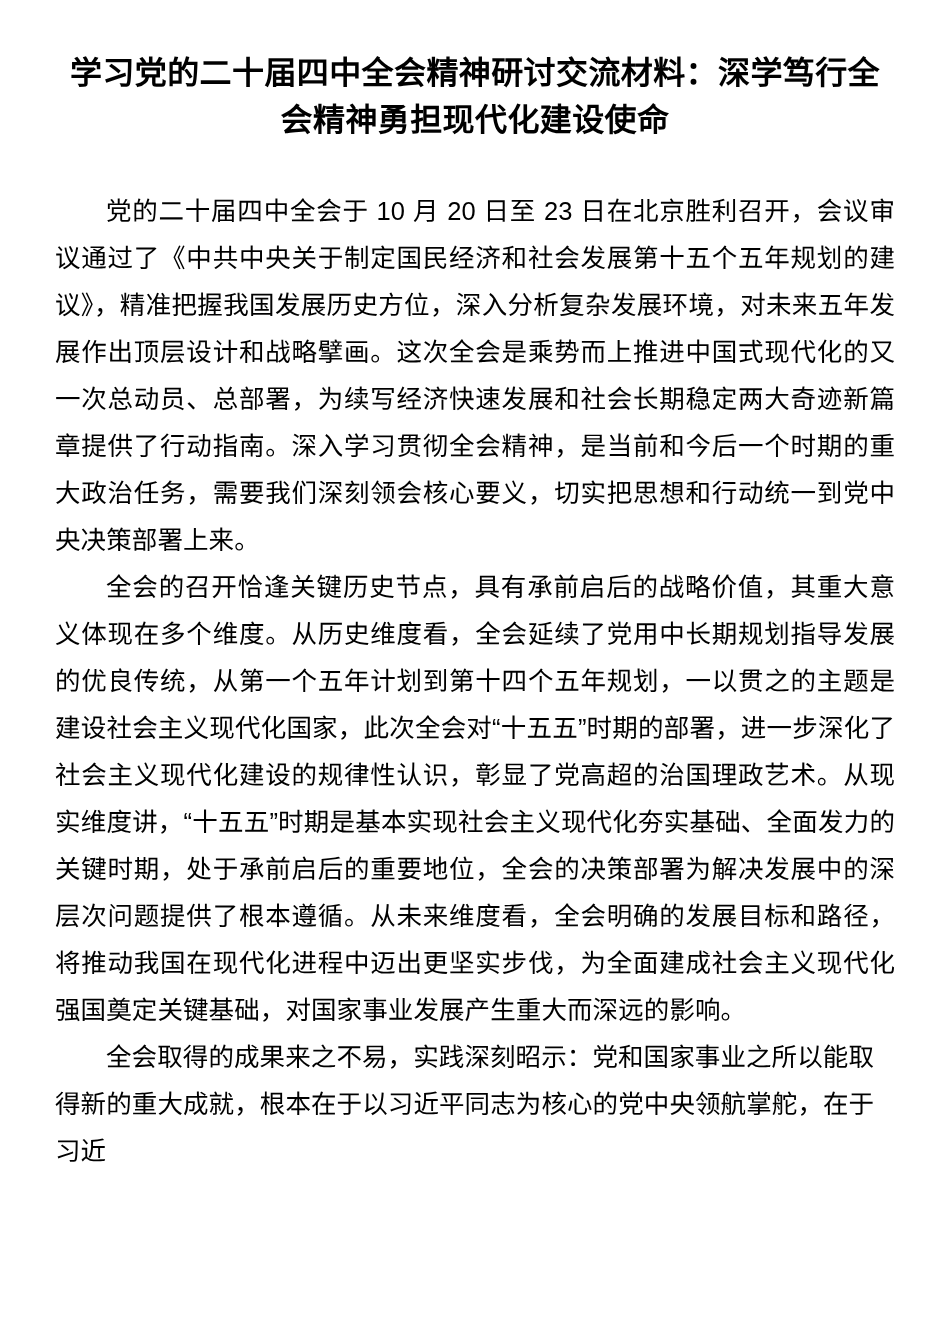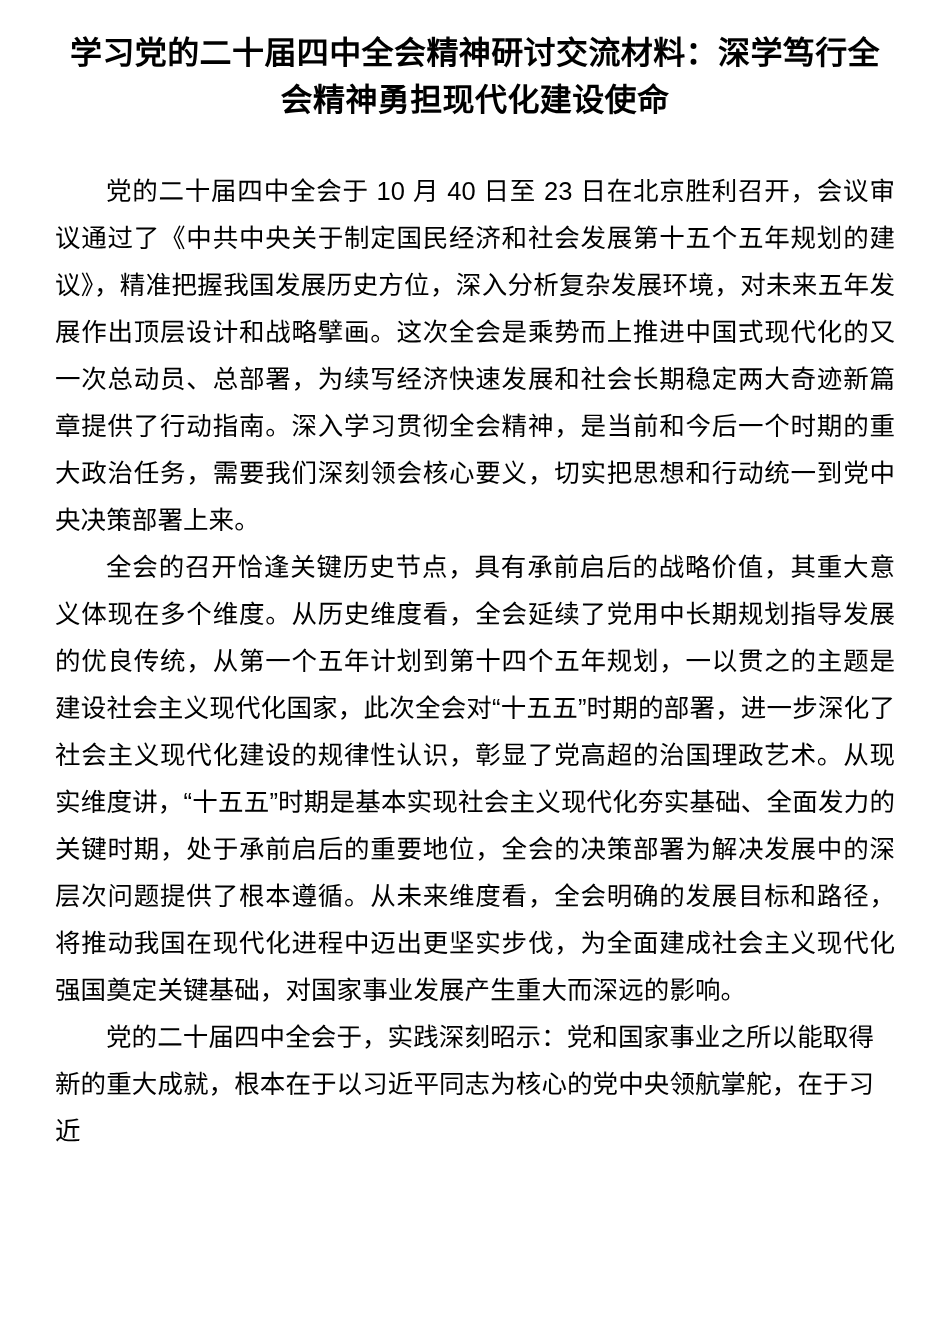--- a/index.html
+++ b/index.html
@@ -24,21 +24,21 @@
 
   .content {
     position: absolute;
     left: 55px;
     top: 0;
     width: 840px;
   }
 
   .doc-title {
     margin: 0;
-    padding-top: 30px;
+    padding-top: 50px;
     font-size: 32px;
     font-weight: bold;
     line-height: 47px;
     text-align: center;
     letter-spacing: 0.4px;
     color: #000000;
   }
 
   .title-spacer {
     height: 44px;
@@ -68,21 +68,21 @@
 </head>
 <body>
 
 <div class="page">
   <div class="content">
 
     <h1 class="doc-title">学习党的二十届四中全会精神研讨交流材料：深学笃行全会精神勇担现代化建设使命</h1>
 
     <div class="title-spacer"></div>
 
-    <p class="para">党的二十届四中全会于 10 月 40 日至 23 日在北京胜利召开，会议审议通过了《中共中央关于制定国民经济和社会发展第十五个五年规划的建议》，精准把握我国发展历史方位，深入分析复杂发展环境，对未来五年发展作出顶层设计和战略擘画。这次全会是乘势而上推进中国式现代化的又一次总动员、总部署，为续写经济快速发展和社会长期稳定两大奇迹新篇章提供了行动指南。深入学习贯彻全会精神，是当前和今后一个时期的重大政治任务，需要我们深刻领会核心要义，切实把思想和行动统一到党中央决策部署上来。</p>
+    <p class="para">党的二十届四中全会于 10 月 20 日至 23 日在北京胜利召开，会议审议通过了《中共中央关于制定国民经济和社会发展第十五个五年规划的建议》，精准把握我国发展历史方位，深入分析复杂发展环境，对未来五年发展作出顶层设计和战略擘画。这次全会是乘势而上推进中国式现代化的又一次总动员、总部署，为续写经济快速发展和社会长期稳定两大奇迹新篇章提供了行动指南。深入学习贯彻全会精神，是当前和今后一个时期的重大政治任务，需要我们深刻领会核心要义，切实把思想和行动统一到党中央决策部署上来。</p>
 
 
     <p class="para">全会的召开恰逢关键历史节点，具有承前启后的战略价值，其重大意义体现在多个维度。从历史维度看，全会延续了党用中长期规划指导发展的优良传统，从第一个五年计划到第十四个五年规划，一以贯之的主题是建设社会主义现代化国家，此次全会对“十五五”时期的部署，进一步深化了社会主义现代化建设的规律性认识，彰显了党高超的治国理政艺术。从现实维度讲，“十五五”时期是基本实现社会主义现代化夯实基础、全面发力的关键时期，处于承前启后的重要地位，全会的决策部署为解决发展中的深层次问题提供了根本遵循。从未来维度看，全会明确的发展目标和路径，将推动我国在现代化进程中迈出更坚实步伐，为全面建成社会主义现代化强国奠定关键基础，对国家事业发展产生重大而深远的影响。</p>
 
-    <p class="para">党的二十届四中全会于，实践深刻昭示：党和国家事业之所以能取得新的重大成就，根本在于以习近平同志为核心的党中央领航掌舵，在于习近</p>
+    <p class="para">全会取得的成果来之不易，实践深刻昭示：党和国家事业之所以能取得新的重大成就，根本在于以习近平同志为核心的党中央领航掌舵，在于习近</p>
 
   </div>
 </div>
 
 </body></html>

